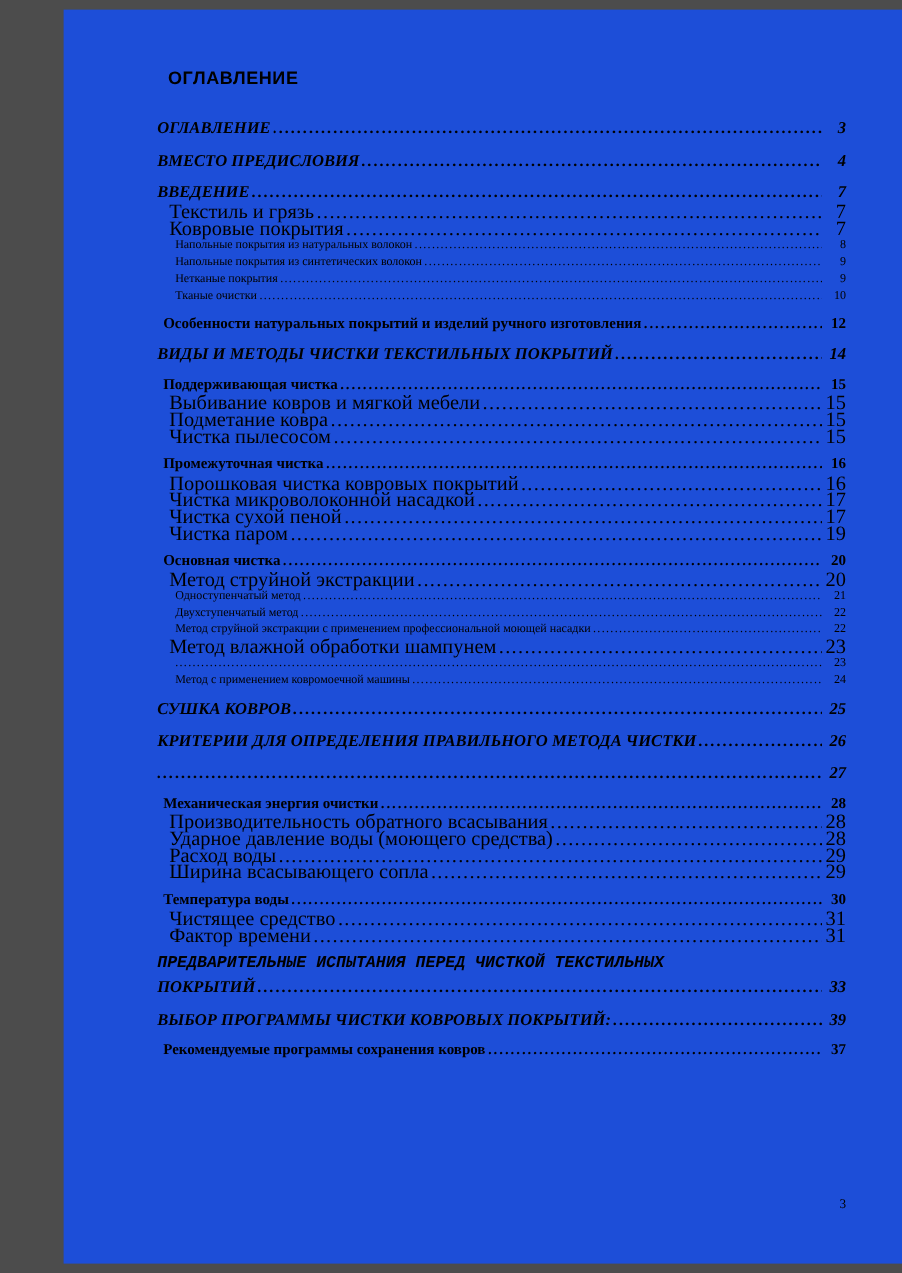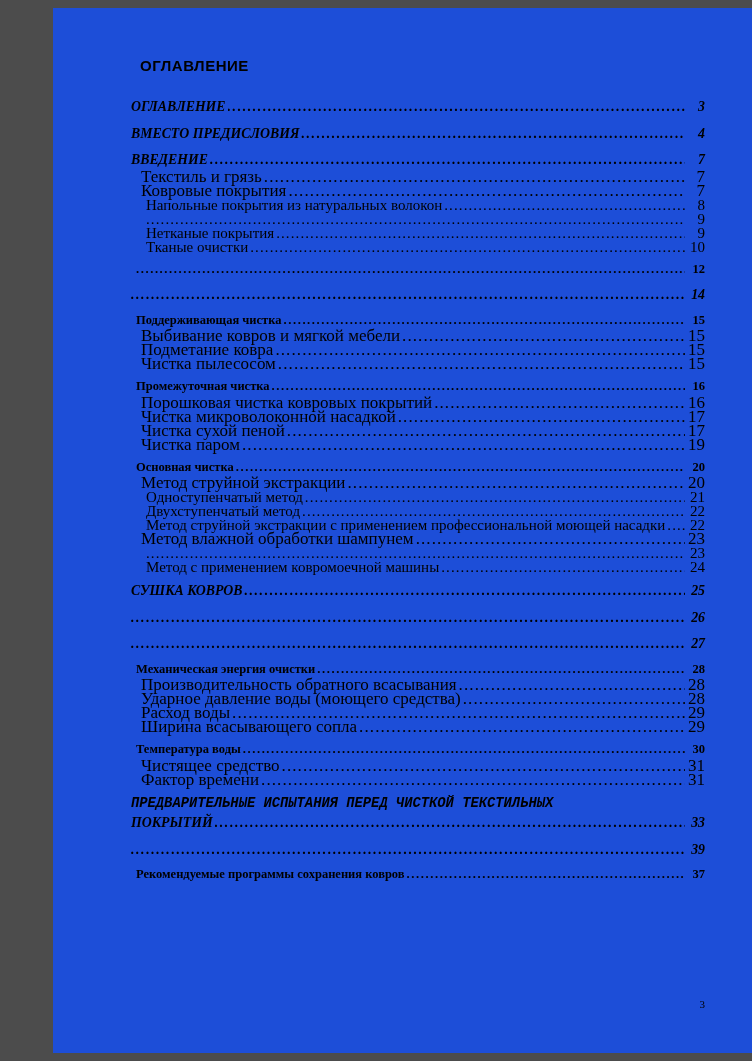--- a/index.html
+++ b/index.html
@@ -38,21 +38,21 @@
     font-weight:bold;
     font-size:12.5px;line-height:17.5px;
     margin-top:7px;
     padding-left:5px;
   }
   .entry-l3{
     font-size:17px;line-height:14px;
     padding-left:10px;
   }
   .entry-l4{
-    font-size:15px;line-height:14px;
+    font-size:10px;line-height:14px;
     padding-left:15px;
   }
   .toc > .entry:first-child{margin-top:0;}
   .row{display:flex;align-items:baseline;}
   .t{white-space:nowrap;padding-right:2px;}
   .dots{
     flex:1;
     overflow:hidden;
     white-space:nowrap;
     letter-spacing:1.6px;
@@ -117,46 +117,49 @@
         </div>
         <div class="entry entry-l4">
           <div class="row">
             <span class="t">Напольные покрытия из натуральных волокон</span>
             <span class="dots">................................................................................................................................................................................................................................................</span>
             <span class="pg">8</span>
           </div>
         </div>
         <div class="entry entry-l4">
           <div class="row">
+            <span class="t">Напольные покрытия из синтетических волокон</span>
             <span class="dots">................................................................................................................................................................................................................................................</span>
             <span class="pg">9</span>
           </div>
         </div>
         <div class="entry entry-l4">
           <div class="row">
             <span class="t">Нетканые покрытия</span>
             <span class="dots">................................................................................................................................................................................................................................................</span>
             <span class="pg">9</span>
           </div>
         </div>
         <div class="entry entry-l4">
           <div class="row">
             <span class="t">Тканые очистки</span>
             <span class="dots">................................................................................................................................................................................................................................................</span>
             <span class="pg">10</span>
           </div>
         </div>
         <div class="entry entry-l2">
           <div class="row">
+            <span class="t">Особенности натуральных покрытий и изделий ручного изготовления</span>
             <span class="dots">................................................................................................................................................................................................................................................</span>
             <span class="pg">12</span>
           </div>
         </div>
         <div class="entry entry-l1">
           <div class="row">
+            <span class="t">ВИДЫ И МЕТОДЫ ЧИСТКИ ТЕКСТИЛЬНЫХ ПОКРЫТИЙ</span>
             <span class="dots">................................................................................................................................................................................................................................................</span>
             <span class="pg">14</span>
           </div>
         </div>
         <div class="entry entry-l2">
           <div class="row">
             <span class="t">Поддерживающая чистка</span>
             <span class="dots">................................................................................................................................................................................................................................................</span>
             <span class="pg">15</span>
           </div>
@@ -274,20 +277,21 @@
         </div>
         <div class="entry entry-l1">
           <div class="row">
             <span class="t">СУШКА КОВРОВ</span>
             <span class="dots">................................................................................................................................................................................................................................................</span>
             <span class="pg">25</span>
           </div>
         </div>
         <div class="entry entry-l1">
           <div class="row">
+            <span class="t">КРИТЕРИИ ДЛЯ ОПРЕДЕЛЕНИЯ ПРАВИЛЬНОГО МЕТОДА ЧИСТКИ</span>
             <span class="dots">................................................................................................................................................................................................................................................</span>
             <span class="pg">26</span>
           </div>
         </div>
         <div class="entry entry-l1">
           <div class="row">
             <span class="dots">................................................................................................................................................................................................................................................</span>
             <span class="pg">27</span>
           </div>
         </div>
@@ -350,20 +354,21 @@
         <div class="entry entry-l1">
           <div class="cont-line">ПРЕДВАРИТЕЛЬНЫЕ ИСПЫТАНИЯ ПЕРЕД ЧИСТКОЙ ТЕКСТИЛЬНЫХ</div>
           <div class="row">
             <span class="t">ПОКРЫТИЙ</span>
             <span class="dots">................................................................................................................................................................................................................................................</span>
             <span class="pg">33</span>
           </div>
         </div>
         <div class="entry entry-l1">
           <div class="row">
+            <span class="t">ВЫБОР ПРОГРАММЫ ЧИСТКИ КОВРОВЫХ ПОКРЫТИЙ:</span>
             <span class="dots">................................................................................................................................................................................................................................................</span>
             <span class="pg">39</span>
           </div>
         </div>
         <div class="entry entry-l2">
           <div class="row">
             <span class="t">Рекомендуемые программы сохранения ковров</span>
             <span class="dots">................................................................................................................................................................................................................................................</span>
             <span class="pg">37</span>
           </div>

